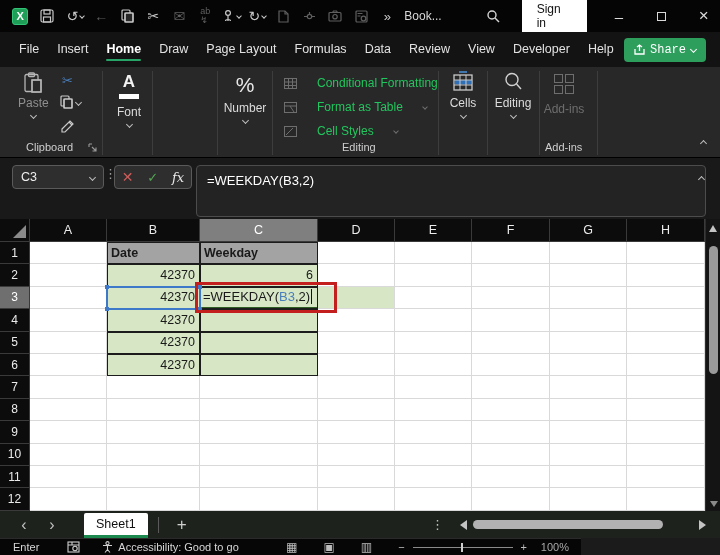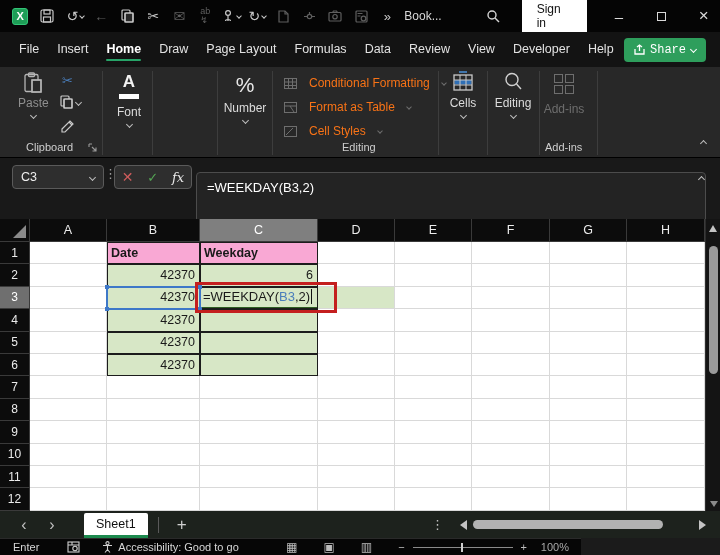--- a/index.html
+++ b/index.html
@@ -45,42 +45,42 @@
           border-bottom:1px solid #000;}
   .grp-label{position:absolute;bottom:4px;font-size:11px;color:#cfcfcf;white-space:nowrap;}
   .bigbtn{position:absolute;display:flex;flex-direction:column;align-items:center;gap:2px;color:#dcdcdc;}
   .bigbtn .lbl{font-size:12px;}
   .bigbtn .chv{margin-top:1px;color:#bdbdbd;}
   .alines{display:flex;flex-direction:column;gap:3px;margin-top:5px;margin-bottom:3px;}
   .alines div{height:1.6px;background:#d2d2d2;}
   #font-A{font-size:17px;font-weight:bold;color:#f2f2f2;line-height:1;margin-top:2px;}
   #font-bar{width:20px;height:5px;background:#fdfdfd;margin-top:2px;}
   #pct{font-size:21px;color:#e8e8e8;line-height:1;margin-top:3px;font-weight:300;}
-  .styles-row{position:absolute;display:flex;align-items:center;gap:12px;color:#f97316;font-size:12px;}
+  .styles-row{position:absolute;display:flex;align-items:center;gap:20px;color:#22c55e;font-size:12px;}
   .styles-row .chv{width:4px;height:4px;border-color:#6e6e6e;}
   .addins-dis{color:#6e6e6e;}
   #addins-sq{display:grid;grid-template-columns:9px 9px;grid-template-rows:9px 9px;gap:2px;margin-top:3px;}
   #addins-sq div{border:1.4px solid #6e6e6e;}
   #collapse-ribbon{position:absolute;right:14px;bottom:8px;color:#bbb;}
 
   
   #formulabar{position:absolute;left:0;top:158px;width:720px;height:61px;background:#191919;}
   #namebox{position:absolute;left:12px;top:7px;width:92px;height:24px;background:#2e2e2e;
            border:1px solid #5a5a5a;border-radius:4px;display:flex;align-items:center;
            padding:0 8px;color:#f0f0f0;font-size:12.5px;}
   #namebox .chv{margin-left:auto;color:#bdbdbd;}
   #fb-dots{position:absolute;left:104px;top:8px;color:#9b9b9b;font-size:13px;letter-spacing:0;}
   #fb-btns{position:absolute;left:114px;top:7px;width:78px;height:24px;background:#2e2e2e;
            border:1px solid #5a5a5a;border-radius:4px;display:flex;align-items:center;
            justify-content:space-around;}
   #fx-cancel{color:#cd5c5c;font-size:14px;}
   #fx-enter{color:#54a654;font-size:13px;font-weight:bold;}
   #fx-label{color:#e8e8e8;font-family:"DejaVu Serif","Liberation Serif",serif;
             font-style:italic;font-size:13px;}
-  #fb-input{position:absolute;left:196px;top:14px;width:510px;height:52px;background:#232323;
+  #fb-input{position:absolute;left:196px;top:7px;width:510px;height:52px;background:#232323;
             border:1px solid #4c4c4c;border-radius:4px;color:#fff;font-size:13px;
             padding:7px 10px;}
   #fb-collapse{position:absolute;right:16px;top:13px;color:#bdbdbd;}
 
   
   #grid{position:absolute;left:0;top:219px;width:720px;height:292px;background:#0c0c0c;}
   #colheads{display:flex;height:23px;}
   #corner{width:30px;height:23px;background:#0c0c0c;border-right:1px solid #3a3a3a;
           border-bottom:1px solid #3a3a3a;position:relative;}
   #corner::after{content:"";position:absolute;right:3px;bottom:3px;width:0;height:0;
@@ -90,21 +90,21 @@
   .chd.sel{background:#7f7f7f;color:#fff;}
   .row{display:flex;height:22.4px;}
   .rh{width:30px;background:#0c0c0c;color:#ececec;display:flex;align-items:center;
       justify-content:center;font-size:12px;border-right:1px solid #3a3a3a;
       border-bottom:1px solid #3a3a3a;}
   .rh.sel{background:#6f6f6f;color:#fff;}
   .c{background:#fff;border-right:1px solid #d9d9d9;border-bottom:1px solid #d9d9d9;
      color:#1a1a1a;font-size:12.5px;display:flex;align-items:center;overflow:hidden;}
   .ca{width:77px;}.cb{width:93px;}.cc{width:118px;}.cd{width:77px;}
   .ce{width:77px;}.cf{width:78px;}.cg{width:77px;}.ch{width:78px;}
-  .orange{background:#f9a8d4;font-weight:bold;outline:1px solid #1c1c1c;outline-offset:-1px;
+  .orange{background:#a3a3a3;font-weight:bold;outline:1px solid #1c1c1c;outline-offset:-1px;
           padding-left:4px;}
   .green{background:#D7E7C6;outline:1px solid #1c1c1c;outline-offset:-1px;}
   .green-plain{background:#D7E7C6;}
   .num{justify-content:flex-end;padding-right:4px;}
   #c3cell{position:relative;padding-left:3px;font-size:13px;border-bottom:2.5px solid #2F5F23;}
   #c3cell .ref{color:#4A7EBB;}
   #c3-caret{display:inline-block;width:1.3px;height:15px;background:#111;margin-left:1px;}
 
   
   #b3-refbox{position:absolute;left:106px;top:67px;width:95px;height:24px;

